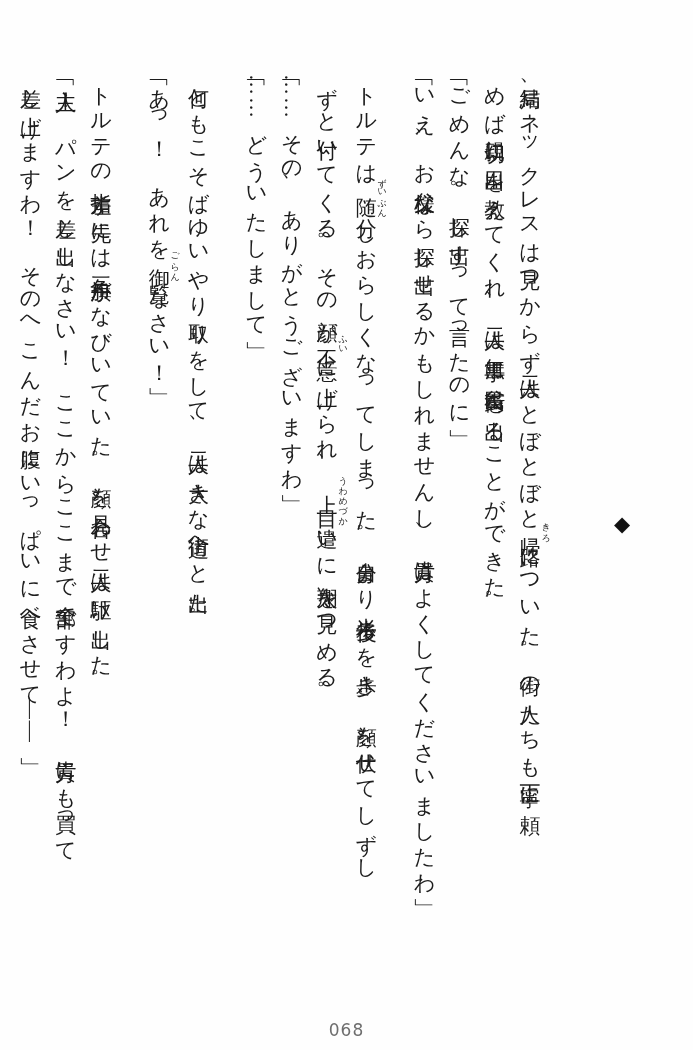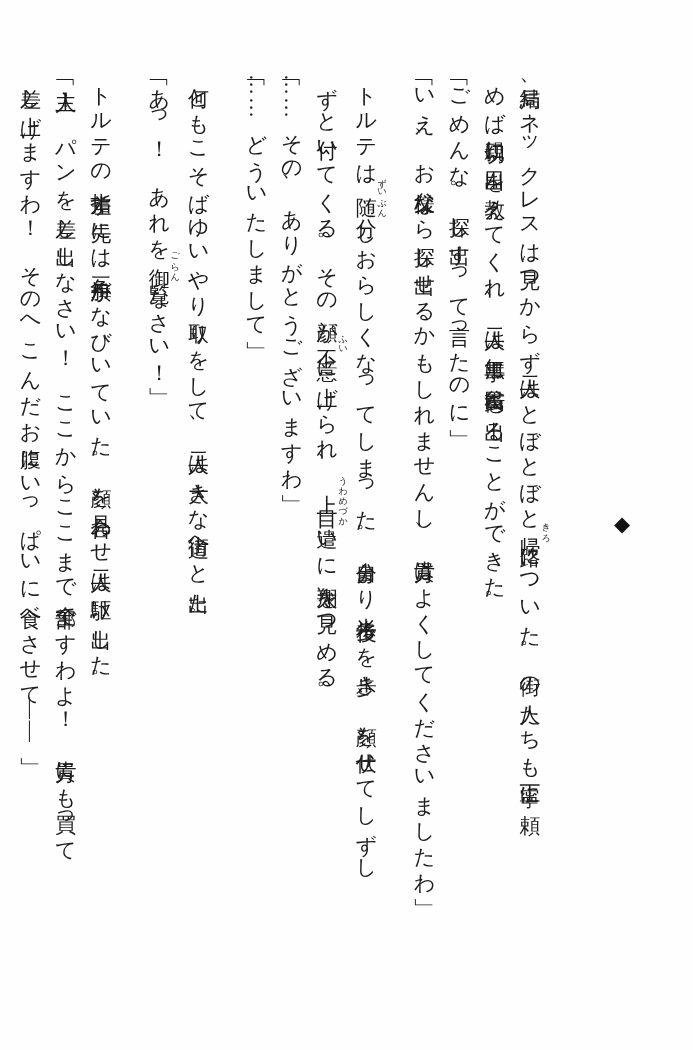--- a/index.html
+++ b/index.html
@@ -81,13 +81,14 @@
       <div class="line">「……その、ありがとうございますわ」</div>
       <div class="line">「……どういたしまして」</div>
       <div class="line indent">何ともこそばゆいやり取りをして、二人は大きな街道へと出た。</div>
       <div class="line">「あっ！　あれを<ruby>御覧<rt>ごらん</rt></ruby>なさい！」</div>
       <div class="line indent">トルテの指差す先には三角旗がなびいていた。顔を見合わせ二人は駆け出した。</div>
       <div class="line">「主人！　パンを差し出しなさい！　ここからここまで全部ですわよ！　貴方にも買って</div>
       <div class="line">差し上げますわ！　そのへこんだお腹にいっぱいに食べさせて――」</div>
       <div class="line indent">そこでトルテがぴたりと止まる。</div>
     </div>
 
+  <div class="page-number">068</div>
 </div>
 
 </body></html>

